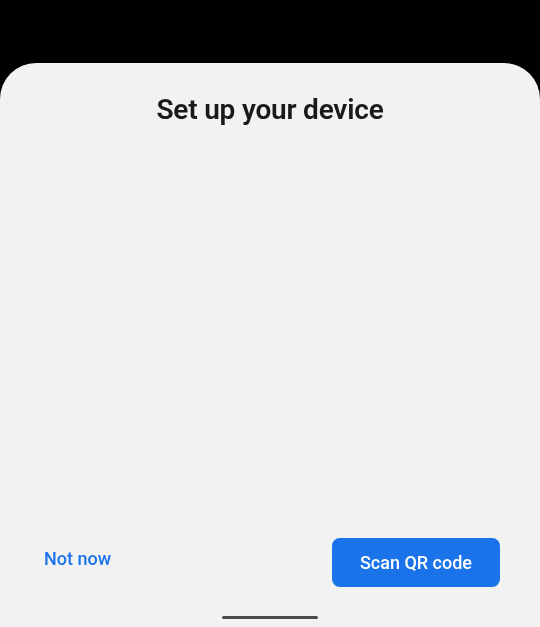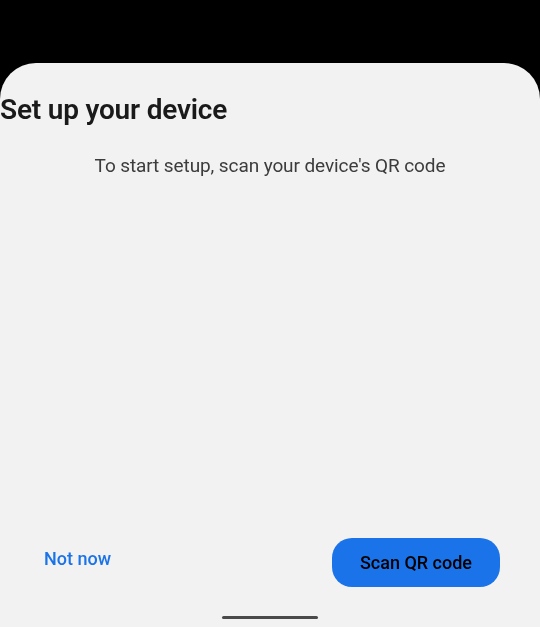--- a/index.html
+++ b/index.html
@@ -22,21 +22,21 @@
       right: 0;
       bottom: 0;
       background: #f2f2f2;
       border-top-left-radius: 36px;
       border-top-right-radius: 36px;
       display: flex;
       flex-direction: column;
       padding-top: 30px;
     }
     .title {
-      text-align: left;
+      text-align: center;
       font-size: 28px;
       font-weight: 600;
       color: #1a1a1a;
       letter-spacing: -0.2px;
     }
     .subtitle {
       text-align: center;
       font-size: 19px;
       font-weight: 400;
       color: #3c3c3c;
@@ -58,44 +58,43 @@
       color: #1a73e8;
       font-size: 18px;
       font-weight: 500;
       font-family: inherit;
       cursor: pointer;
       padding: 10px 4px;
     }
     .primary-button {
       background: #1a73e8;
       border: none;
-      color: #000000;
+      color: #ffffff;
       font-size: 18px;
       font-weight: 500;
       font-family: inherit;
       cursor: pointer;
       padding: 14px 28px;
-      border-radius: 20px;
+      border-radius: 8px;
     }
     .nav-handle {
       position: absolute;
       bottom: 8px;
       left: 50%;
       transform: translateX(-50%);
       width: 96px;
       height: 3px;
       background: #4a4a4a;
       border-radius: 2px;
     }
   </style>
 </head>
 <body>
 
 <div class="sheet">
   <h1 class="title">Set up your device</h1>
-  <p class="subtitle">To start setup, scan your device's QR code</p>
   <div class="content-spacer"></div>
   <div class="button-row">
     <button class="text-button">Not now</button>
     <button class="primary-button">Scan QR code</button>
   </div>
   <div class="nav-handle"></div>
 </div>
 
 </body></html>

